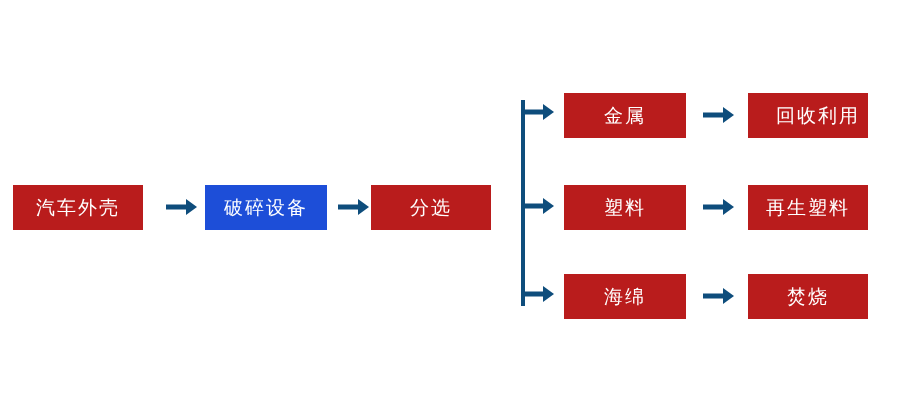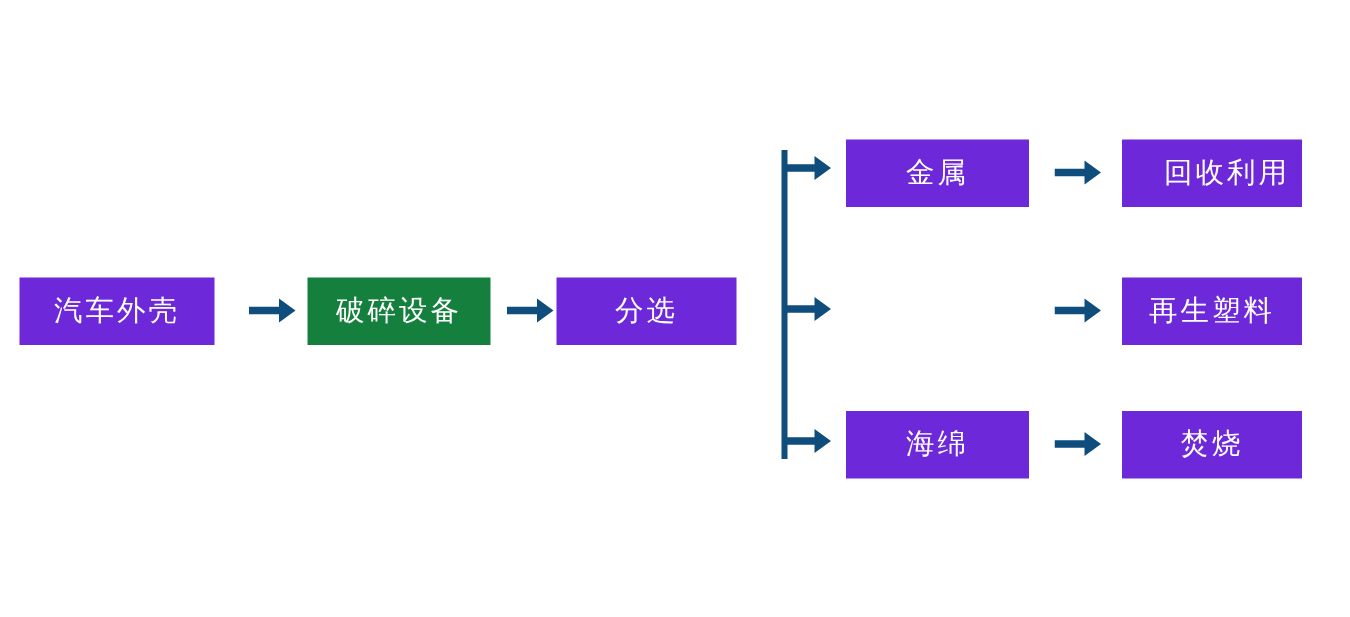--- a/index.html
+++ b/index.html
@@ -26,22 +26,22 @@
     align-items: center;
     justify-content: center;
     box-sizing: border-box;
     color: #ffffff;
     font-size: 19px;
     letter-spacing: 2px;
     line-height: 1;
     white-space: nowrap;
     user-select: none;
   }
-  .node.blue  { background: #6d28d9; }
-  .node.red   { background: #15803d; }
+  .node.blue  { background: #b91c1c; }
+  .node.red   { background: #1d4ed8; }
 
   
   .arrow {
     position: absolute;
     display: block;
   }
   .arrow svg { display: block; }
 
   
   .trunk {
@@ -123,20 +123,21 @@
   <div class="node blue" id="node-metal">金属</div>
 
   <span class="arrow" id="arrow-r1">
     <svg width="32" height="20" viewBox="0 0 32 20" aria-hidden="true">
       <path d="M0 7.5 H20 V2 L31 10 L20 18 V12.5 H0 Z" fill="#0e4d7c"></path>
     </svg>
   </span>
 
   <div class="node blue" id="node-recycle">回收利用</div>
 
+  <div class="node blue" id="node-plastic">塑料</div>
 
   <span class="arrow" id="arrow-r2">
     <svg width="32" height="20" viewBox="0 0 32 20" aria-hidden="true">
       <path d="M0 7.5 H20 V2 L31 10 L20 18 V12.5 H0 Z" fill="#0e4d7c"></path>
     </svg>
   </span>
 
   <div class="node blue" id="node-regen">再生塑料</div>
 
   <div class="node blue" id="node-sponge">海绵</div>

